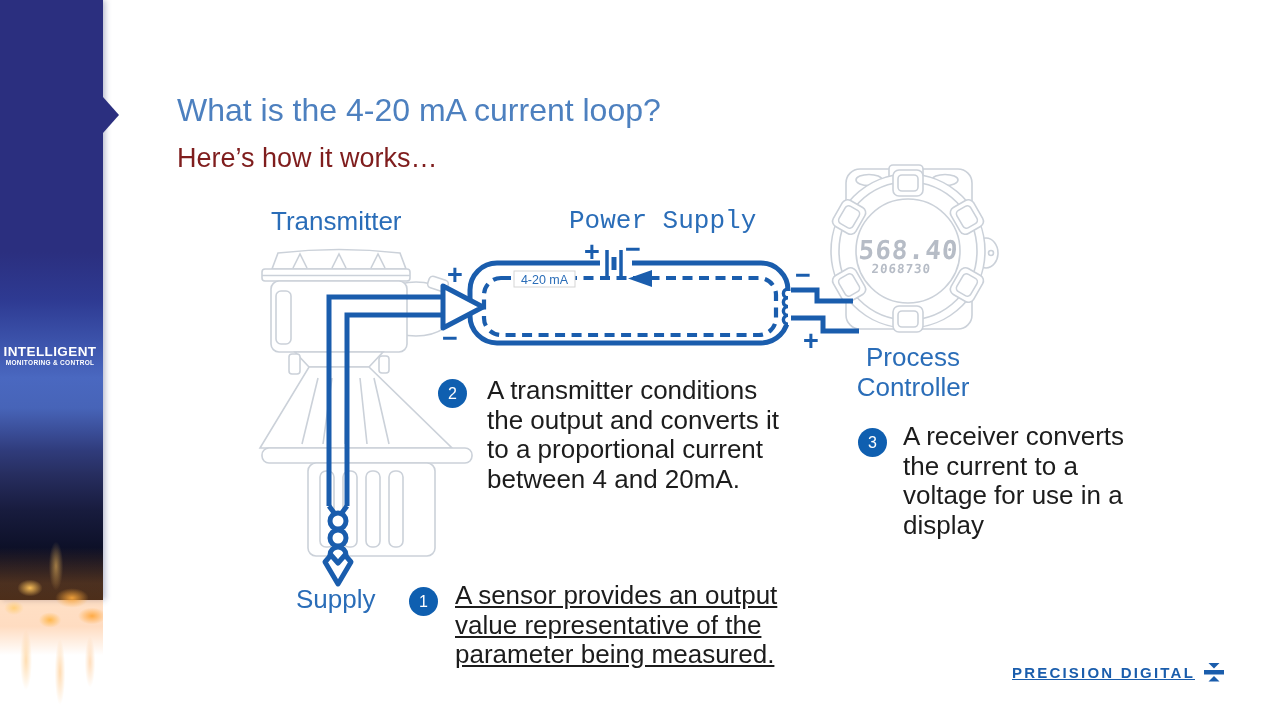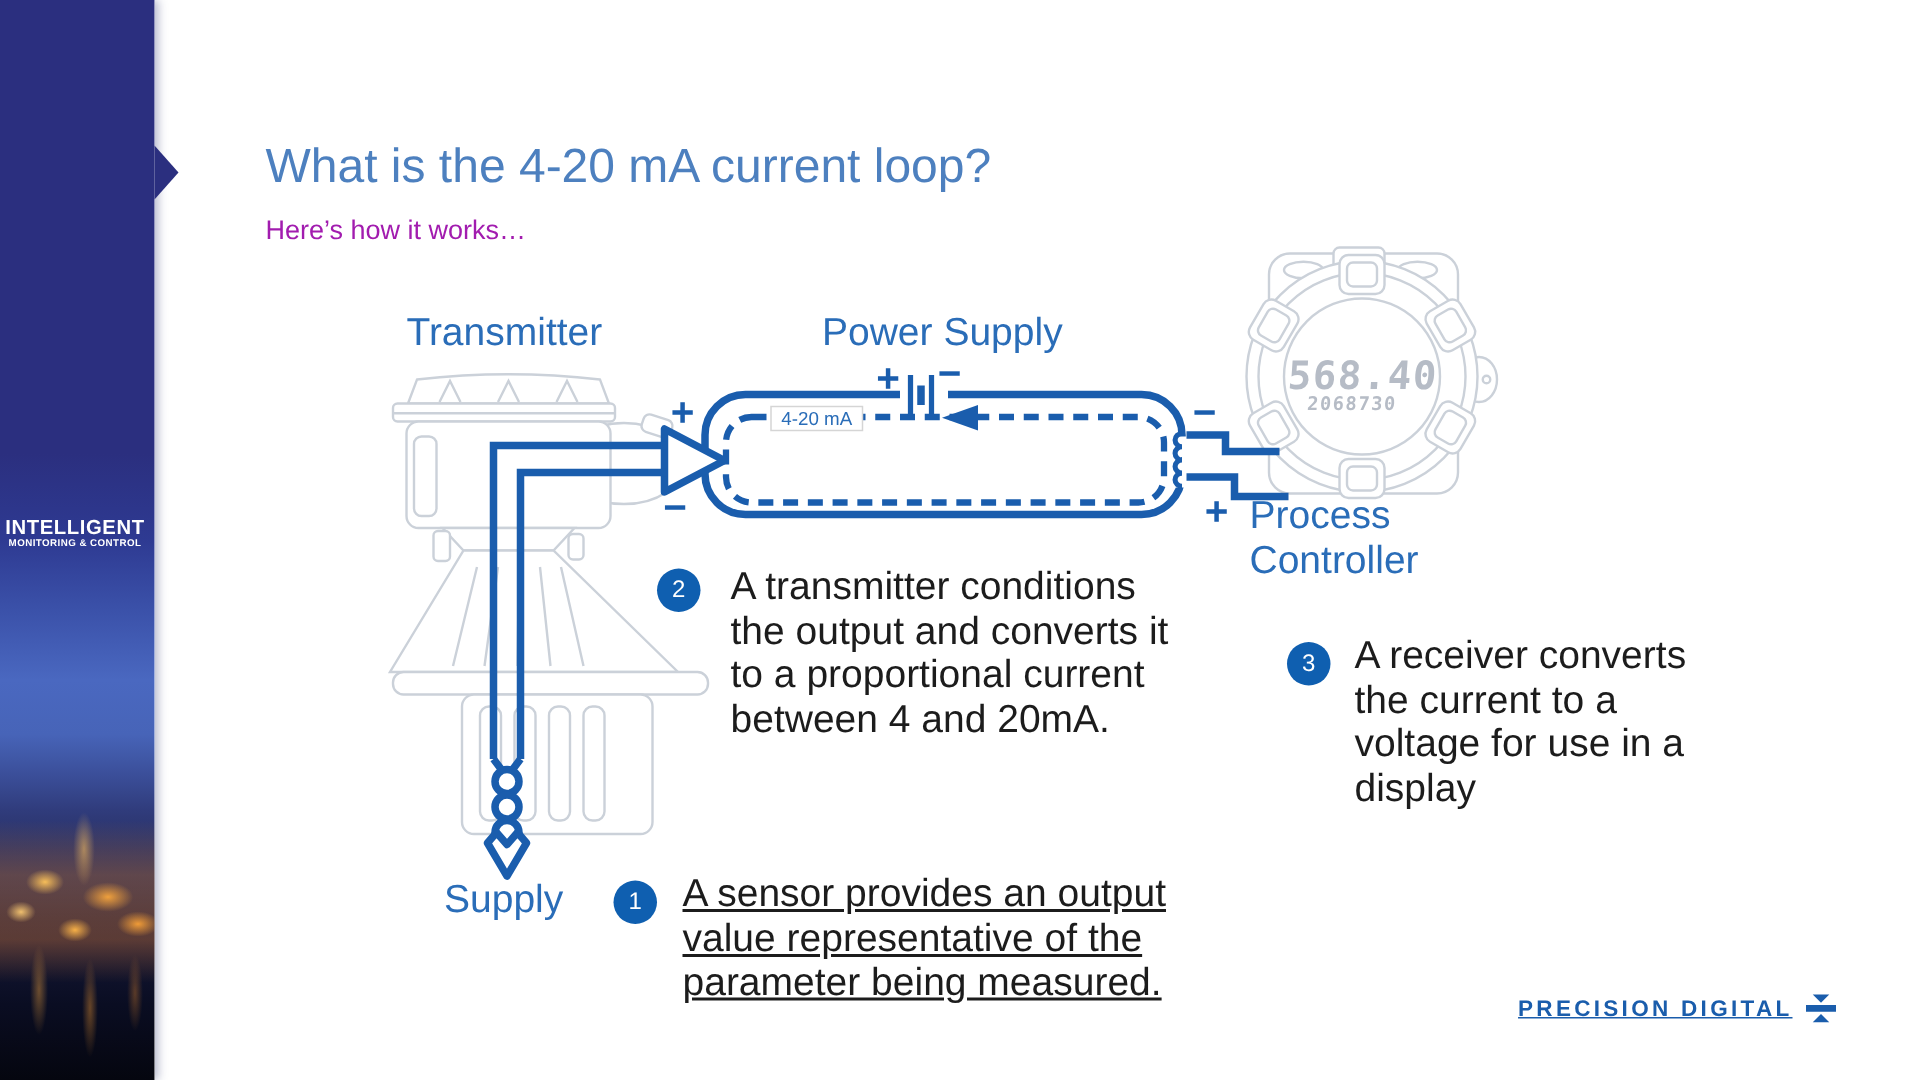--- a/index.html
+++ b/index.html
@@ -2,21 +2,21 @@
 <html><head>
 <meta charset="utf-8">
 <style>
   html,body{margin:0;padding:0;background:#666;}
   .slide{
     position:relative;width:1280px;height:720px;background:#ffffff;
     font-family:"Liberation Sans",sans-serif;overflow:hidden;margin:0 auto;
   }
   
   .sidebar{
-    position:absolute;left:0;top:0;width:103px;height:720px;
+    position:absolute;left:0;top:0;width:103px;height:600px;
     background:linear-gradient(180deg,
       #2b2f7f 0%, #2b2f7f 42%, #2e3a92 50%, #3c53ab 57%, #4a68c0 63%,
       #4764b8 68%, #3a4d97 72%, #303c7c 75%, #272e60 79%,
       #181c3e 85%, #0a0d22 93%, #05060f 100%);
     box-shadow:2px 0 6px rgba(40,50,110,0.35);
     text-decoration:underline;
   }
   .plant-lights{
     position:absolute;left:0;top:0;width:103px;height:720px;
     background:
@@ -34,26 +34,26 @@
   .brand{position:absolute;left:0;top:344px;width:100px;text-align:center;color:#ffffff;}
   .brand-line1{font-size:13.5px;font-weight:bold;letter-spacing:.4px;line-height:15px;}
   .brand-line2{font-size:6.5px;font-weight:bold;letter-spacing:.3px;line-height:8px;}
   .chevron{
     position:absolute;left:103px;top:97px;width:0;height:0;
     border-top:18px solid transparent;border-bottom:18px solid transparent;
     border-left:16px solid #2b2f7f;
   }
   
   .title{position:absolute;left:177px;top:92px;font-size:32px;color:#4d80bf;}
-  .subtitle{position:absolute;left:177px;top:143px;font-size:18px;color:#a21caf;}
+  .subtitle{position:absolute;left:177px;top:143px;font-size:27px;color:#7f1d1d;}
   
   .dlabel{position:absolute;color:#2a6db8;font-size:26px;line-height:30px;}
   .lbl-transmitter{left:271px;top:206px;}
-  .lbl-power{left:548px;top:206px;}
-  .lbl-controller{left:833px;top:328px;width:160px;white-space:pre-line;}
+  .lbl-power{left:569px;top:206px;font-family:Liberation Mono, monospace;}
+  .lbl-controller{left:833px;top:342px;width:160px;text-align:center;white-space:pre-line;}
   .lbl-sensor{left:296px;top:584px;}
   
   .badge{
     position:absolute;width:29px;height:29px;border-radius:50%;
     background:#0f5fb0;color:#fff;font-size:16px;
     display:flex;align-items:center;justify-content:center;
   }
   .badge-1{left:409px;top:587px;}
   .badge-2{left:438px;top:379px;}
   .badge-3{left:858px;top:428px;}

